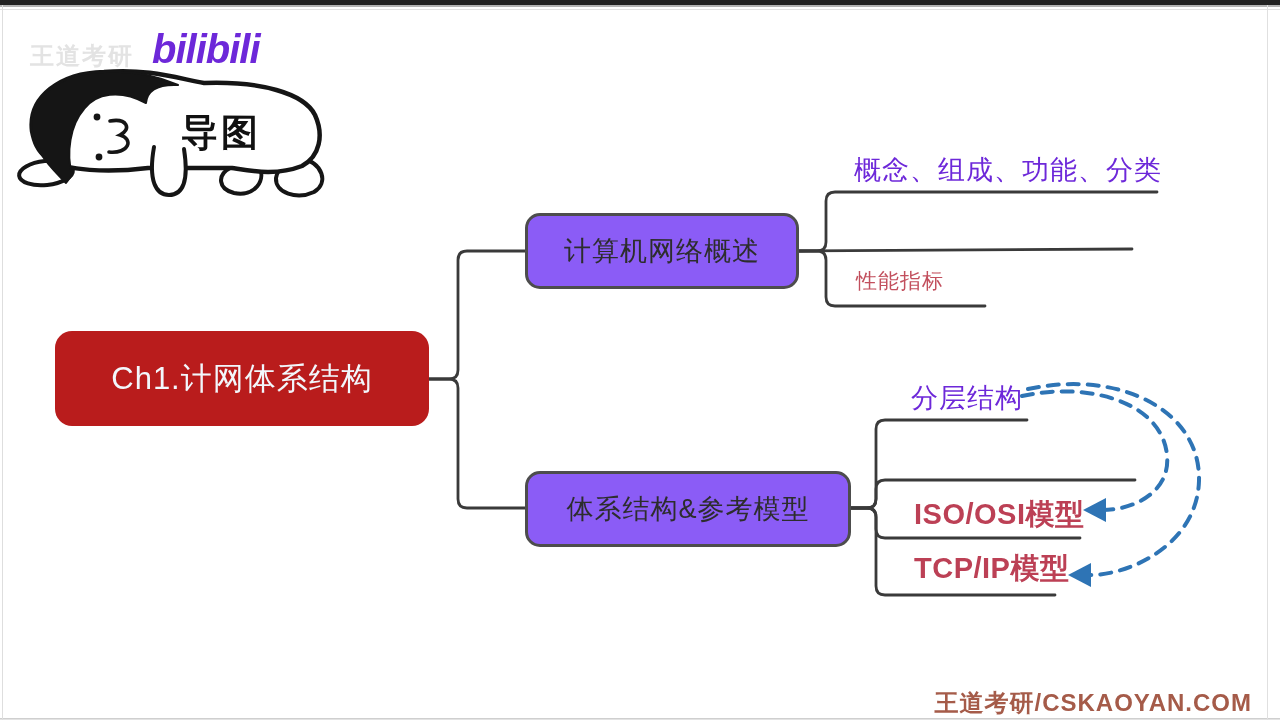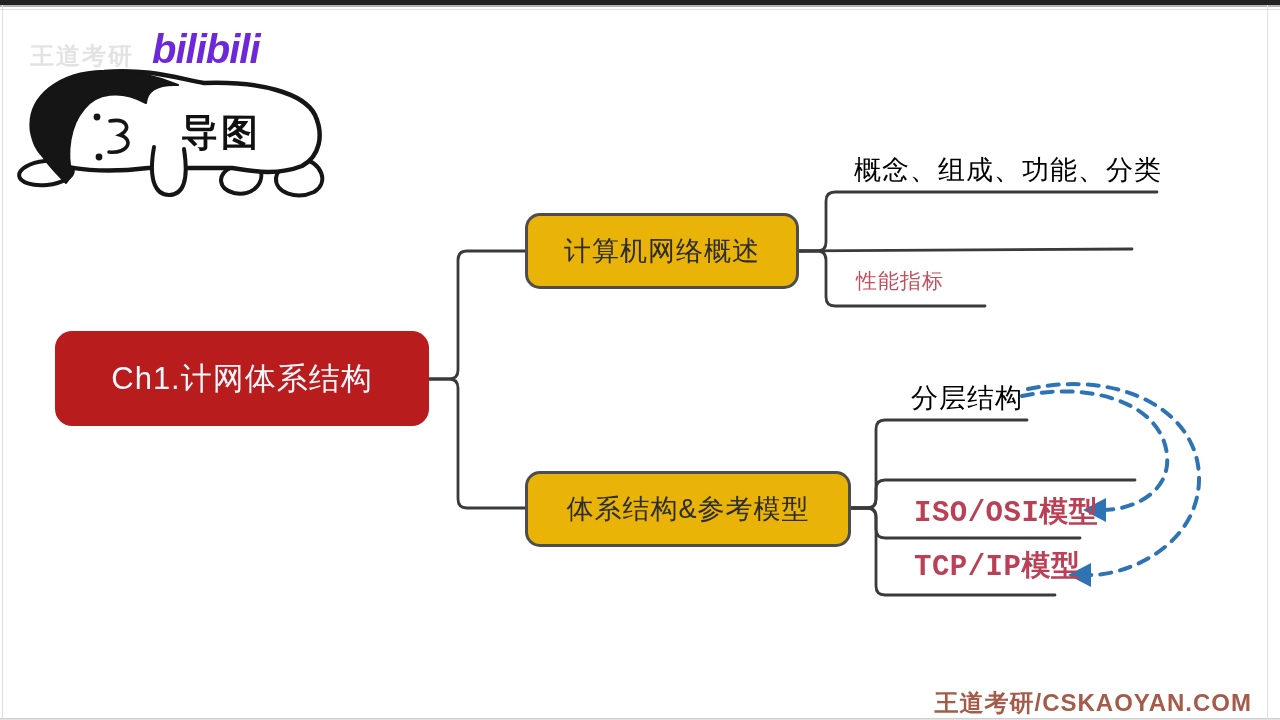--- a/index.html
+++ b/index.html
@@ -31,31 +31,31 @@
   .node {
     position:absolute; display:flex; align-items:center; justify-content:center;
     border-radius:15px; text-align:center;
   }
   .node-root {
     left:55px; top:326px; width:374px; height:95px;
     background:#b91c1c; color:#f2f7fc; font-size:31px; font-weight:500;
     border-radius:17px; letter-spacing:1px;
   }
   .node-gray {
-    background:#eab308; border:3px solid #4d4d4d; color:#2d2d2d;
+    background:#8b5cf6; border:3px solid #4d4d4d; color:#2d2d2d;
     font-size:27px; font-weight:500; letter-spacing:1px;
   }
   .node-b1 { left:525px; top:208px; width:274px; height:76px; }
   .node-b2 { left:525px; top:466px; width:326px; height:76px; }
 
   
   .leaf { position:absolute; white-space:nowrap; line-height:1.2; }
-  .leaf-dark { font-size:27px; font-weight:500; color:#000000; letter-spacing:1px; }
+  .leaf-dark { font-size:27px; font-weight:500; color:#6d28d9; letter-spacing:1px; }
   .leaf-red  { font-size:21px; font-weight:400; color:#c24f5d; letter-spacing:1px; }
-  .leaf-red-en { font-size:29px; font-weight:800; color:#bc4055; letter-spacing:0.5px;font-family:Liberation Mono, monospace; }
+  .leaf-red-en { font-size:29px; font-weight:800; color:#bc4055; letter-spacing:0.5px; }
   .leaf-1 { left:854px; top:149px; }
   .leaf-2 { left:856px; top:205px; }
   .leaf-3 { left:856px; top:263px; }
   .leaf-4 { left:911px; top:377px; }
   .leaf-5 { left:910px; top:434px; }
   .leaf-6 { left:914px; top:492px; }
   .leaf-7 { left:914px; top:546px; }
 
   .footer-credit {
     position:absolute; right:28px; top:682px;

